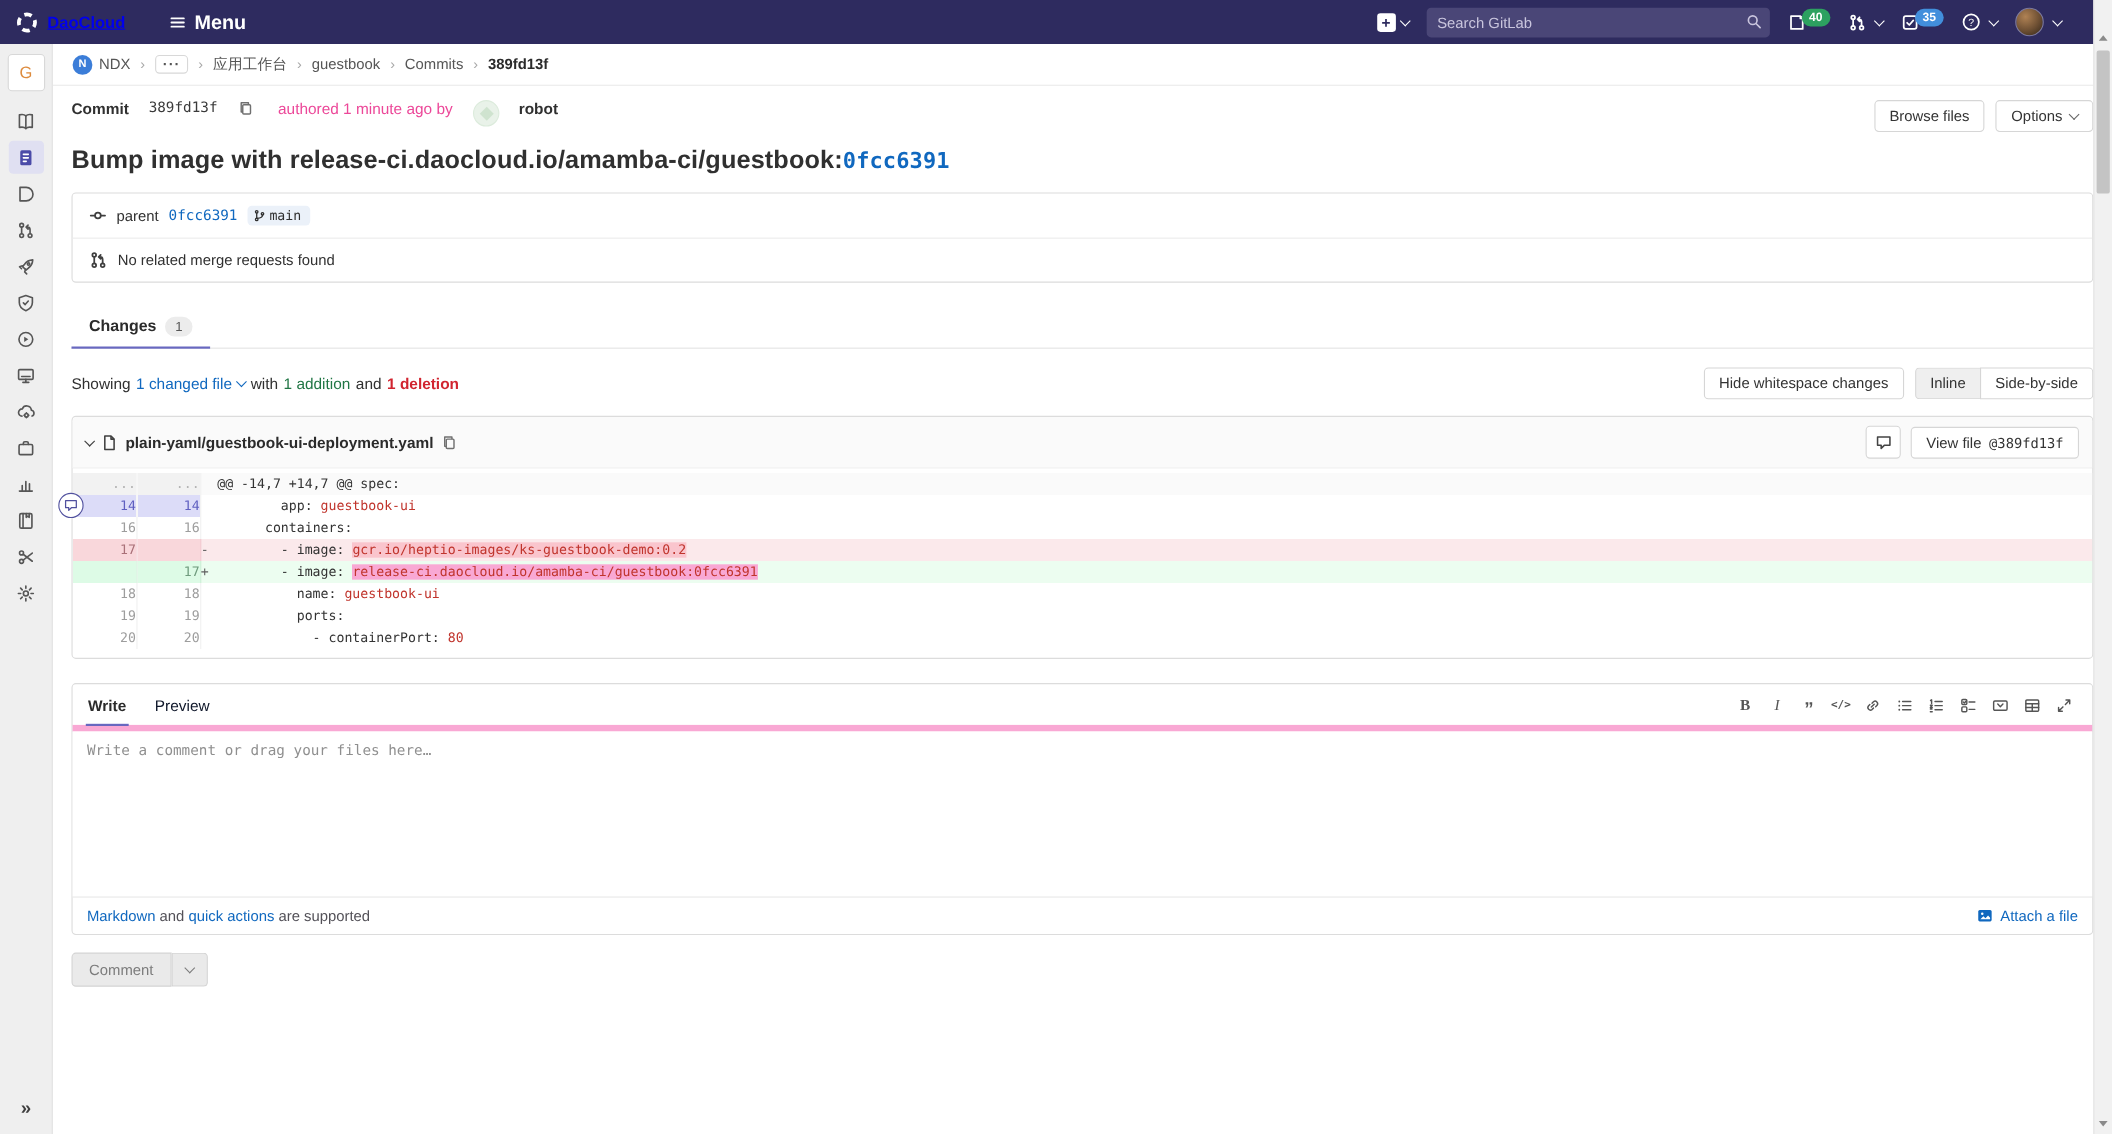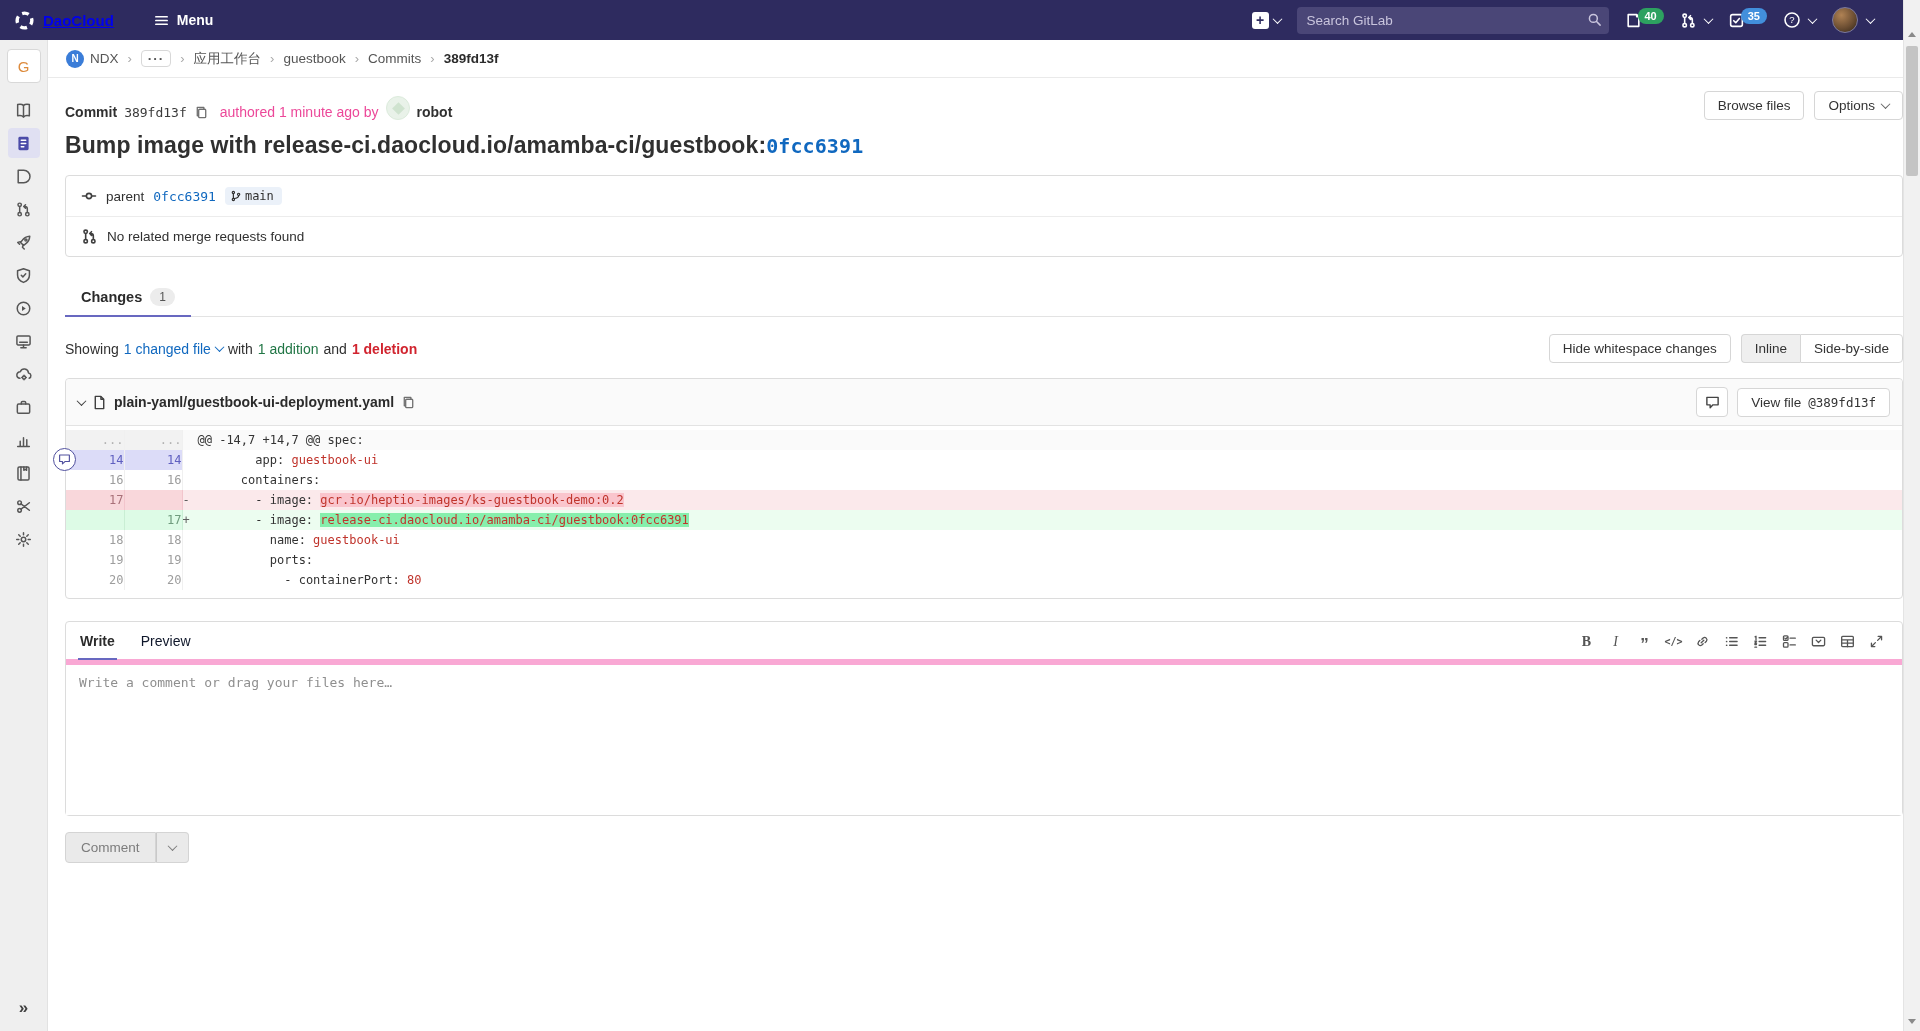--- a/index.html
+++ b/index.html
@@ -3,21 +3,21 @@
 <meta charset="utf-8">
 <style>
   * { margin:0; padding:0; box-sizing:border-box; }
   html,body { width:1920px; height:1031px; }
   body { font-family:"Liberation Sans",sans-serif; font-size:14px; color:#303030; background:#fff; overflow:hidden; position:relative; }
   button { font-family:inherit; cursor:pointer; }
 
   
   .topbar { height:40px; background:#2e2b5f; color:#fff; display:flex; align-items:center; padding:0 46px 0 14px; position:relative; z-index:5; }
   .brand { display:flex; align-items:center; gap:8px; font-weight:700; font-size:15px; }
-  .menu-btn { display:flex; align-items:center; gap:8px; margin-left:40px; font-weight:700; font-size:14px; background:none; border:0; color:#fff; }
+  .menu-btn { display:flex; align-items:center; gap:8px; margin-left:40px; font-weight:700; font-size:18px; background:none; border:0; color:#fff; }
   .tb-right { margin-left:auto; display:flex; align-items:center; gap:16px; }
   .plus-wrap { display:flex; align-items:center; gap:5px; background:none; border:0; color:#fff; }
   .plus-tile { width:17px; height:17px; background:#fff; color:#2e2b5f; border-radius:3px; display:flex; align-items:center; justify-content:center; font-weight:700; font-size:14px; line-height:1; }
   .search-wrap { position:relative; }
   .search-wrap input { width:312px; height:27px; background:#4a4677; border:0; border-radius:4px; color:#efedf8; padding:0 30px 0 10px; font-size:13.5px; font-family:inherit; outline:none; }
   .search-wrap input::placeholder { color:#c9c5dd; }
   .search-ic { position:absolute; right:7px; top:5px; color:#c9c5dd; }
   .tb-ic { display:flex; align-items:center; background:none; border:0; color:#fff; gap:3px; }
   .bdg { font-size:11px; font-weight:700; height:16px; line-height:16px; padding:0 7px; border-radius:9px; margin-left:-7px; position:relative; top:-4px; }
   .bdg.green { background:#2da160; } .bdg.blue { background:#428fdc; }
@@ -36,21 +36,21 @@
   
   .crumbs { height:38px; border-bottom:1px solid #eaeaea; display:flex; align-items:center; padding:0 18px; gap:9px; color:#555; font-size:13.5px; }
   .crumbs a { color:#555; text-decoration:none; display:flex; align-items:center; gap:6px; }
   .crumb-sep { color:#a9a9a9; font-size:13px; }
   .grp-av { width:18px; height:18px; border-radius:50%; background:#3b7dd8; color:#fff; font-size:10px; font-weight:700; display:flex; align-items:center; justify-content:center; }
   .ellipsis-btn { border:1px solid #d8d8d8; background:#fff; border-radius:4px; padding:0 6px; height:17px; line-height:13px; color:#555; font-weight:700; letter-spacing:1px; }
   .crumb-last { color:#2b2b2b; font-weight:600; }
 
   
   .content { padding:13px 17px 0 17px; }
-  .commit-row { display:flex; align-items:flex-end; gap:7px; font-size:14px; }
+  .commit-row { display:flex; align-items:flex-start; gap:18px; font-size:14px; }
   .commit-lbl { font-weight:700; }
   .commit-sha { font-family:"DejaVu Sans Mono",monospace; font-size:13px; color:#3a3a3a; }
   .ic-btn-plain { background:none; border:0; color:#707070; display:flex; align-items:center; }
   .muted { color:#ec4899; }
   .robot-av { width:24px; height:24px; border-radius:50%; background:#e9f2e9; border:1px solid #dcebdc; position:relative; }
   .robot-av i { position:absolute; left:7px; top:7px; width:9px; height:9px; background:#cfe3cf; transform:rotate(45deg); }
   .author { font-weight:700; }
   .hdr-btns { margin-left:auto; display:flex; gap:10px; }
   .btn { border:1px solid #d6d6d6; background:#fff; border-radius:4px; padding:6px 13px; font-size:13.5px; color:#333; display:inline-flex; align-items:center; gap:7px; }
   .page-title { font-size:23px; font-weight:600; margin:12px 0 16px; letter-spacing:.1px; }
@@ -92,21 +92,21 @@
   .sign { display:inline-block; width:15px; color:#5f5f5f; }
   tr.hunk td.code { background:#fafafa; color:#7d7d7d; }
   tr.hunk td.num { background:#f2f2f2; color:#b3b3b3; cursor:default; }
   tr.del td.code { background:#fbe9eb; }
   tr.del td.num { background:#f9d7db; border-right-color:#f2c5cc; color:#a97078; }
   tr.add td.code { background:#ecfdf0; }
   tr.add td.num { background:#ddfbe6; border-right-color:#c9eed4; color:#6f9b7d; }
   tr.linked td.num { background:#dcdcf8; color:#5f5fc0; }
   .k { color:#333; } .p { color:#333; }
   .v { color:#c0342c; }
-  tr.del .hl { background:#fac5cd; } tr.add .hl { background:#86efac; }
+  tr.del .hl { background:#fac5cd; } tr.add .hl { background:#f9a8d4; }
   .bubble { position:absolute; left:-13px; top:-2px; width:23px; height:23px; border-radius:50%; background:#fff; border:1px solid #50509e; color:#50509e; display:flex; align-items:center; justify-content:center; z-index:3; cursor:pointer; }
 
   
   .editor { border:1px solid #dcdcdc; border-radius:4px; }
   .ed-head { display:flex; align-items:flex-end; border-bottom:6px solid #f9a8d4; padding:0 12px; }
   .ed-tab { padding:11px 2px 9px; margin-right:22px; font-size:14px; color:#0f172a; background:none; border:0; border-bottom:2px solid transparent; margin-bottom:-1px; }
   .ed-tab.active { font-weight:700; color:#2b2b2b; border-bottom-color:#6868c0; }
   .md-toolbar { margin-left:auto; display:flex; align-items:center; gap:2px; padding-bottom:4px; }
   .md-btn { width:27px; height:27px; background:none; border:0; color:#555; display:flex; align-items:center; justify-content:center; }
   .editor textarea { display:block; width:100%; height:150px; border:0; outline:none; resize:none; padding:10px 13px; font-family:"DejaVu Sans Mono",monospace; font-size:13px; color:#303030; }
@@ -614,20 +614,38 @@
               <button class="md-btn">
                 <span style="display:flex">
                   <svg width="15" height="15" viewBox="0 0 16 16" fill="none" stroke="currentColor" stroke-width="1.4" stroke-linecap="round" stroke-linejoin="round">
                     <path d="M9.8 2.6h3.6v3.6M13 3L9.2 6.8M6.2 13.4H2.6V9.8M3 13l3.8-3.8"></path>
                   </svg>
                 </span>
               </button>
             </div>
         </div>
         <textarea placeholder="Write a comment or drag your files here…" style=""></textarea>
+        <div class="ed-foot">
+          <span>
+            <a href="#">Markdown</a>
+            <span>and</span>
+            <a href="#">quick actions</a>
+            <span>are supported</span>
+          </span>
+          <button class="attach">
+            <span style="display:flex">
+              <svg width="15" height="15" viewBox="0 0 16 16" fill="#1068bf">
+                  <rect x="1.5" y="2.5" width="13" height="11" rx="1.5"></rect>
+                  <circle cx="5.4" cy="6" r="1.2" fill="#fff"></circle>
+                  <path d="M3.5 11.5l3-3 2 2 2.5-2.7 2 2.2v1.5z" fill="#fff"></path>
+                </svg>
+            </span>
+            <span>Attach a file</span>
+          </button>
+        </div>
       </div>
 
       <div class="comment-split">
         <button class="cbtn">Comment</button>
         <button class="cbtn-caret">
           <span class="chev"></span>
         </button>
       </div>
     </div>
   </div>

